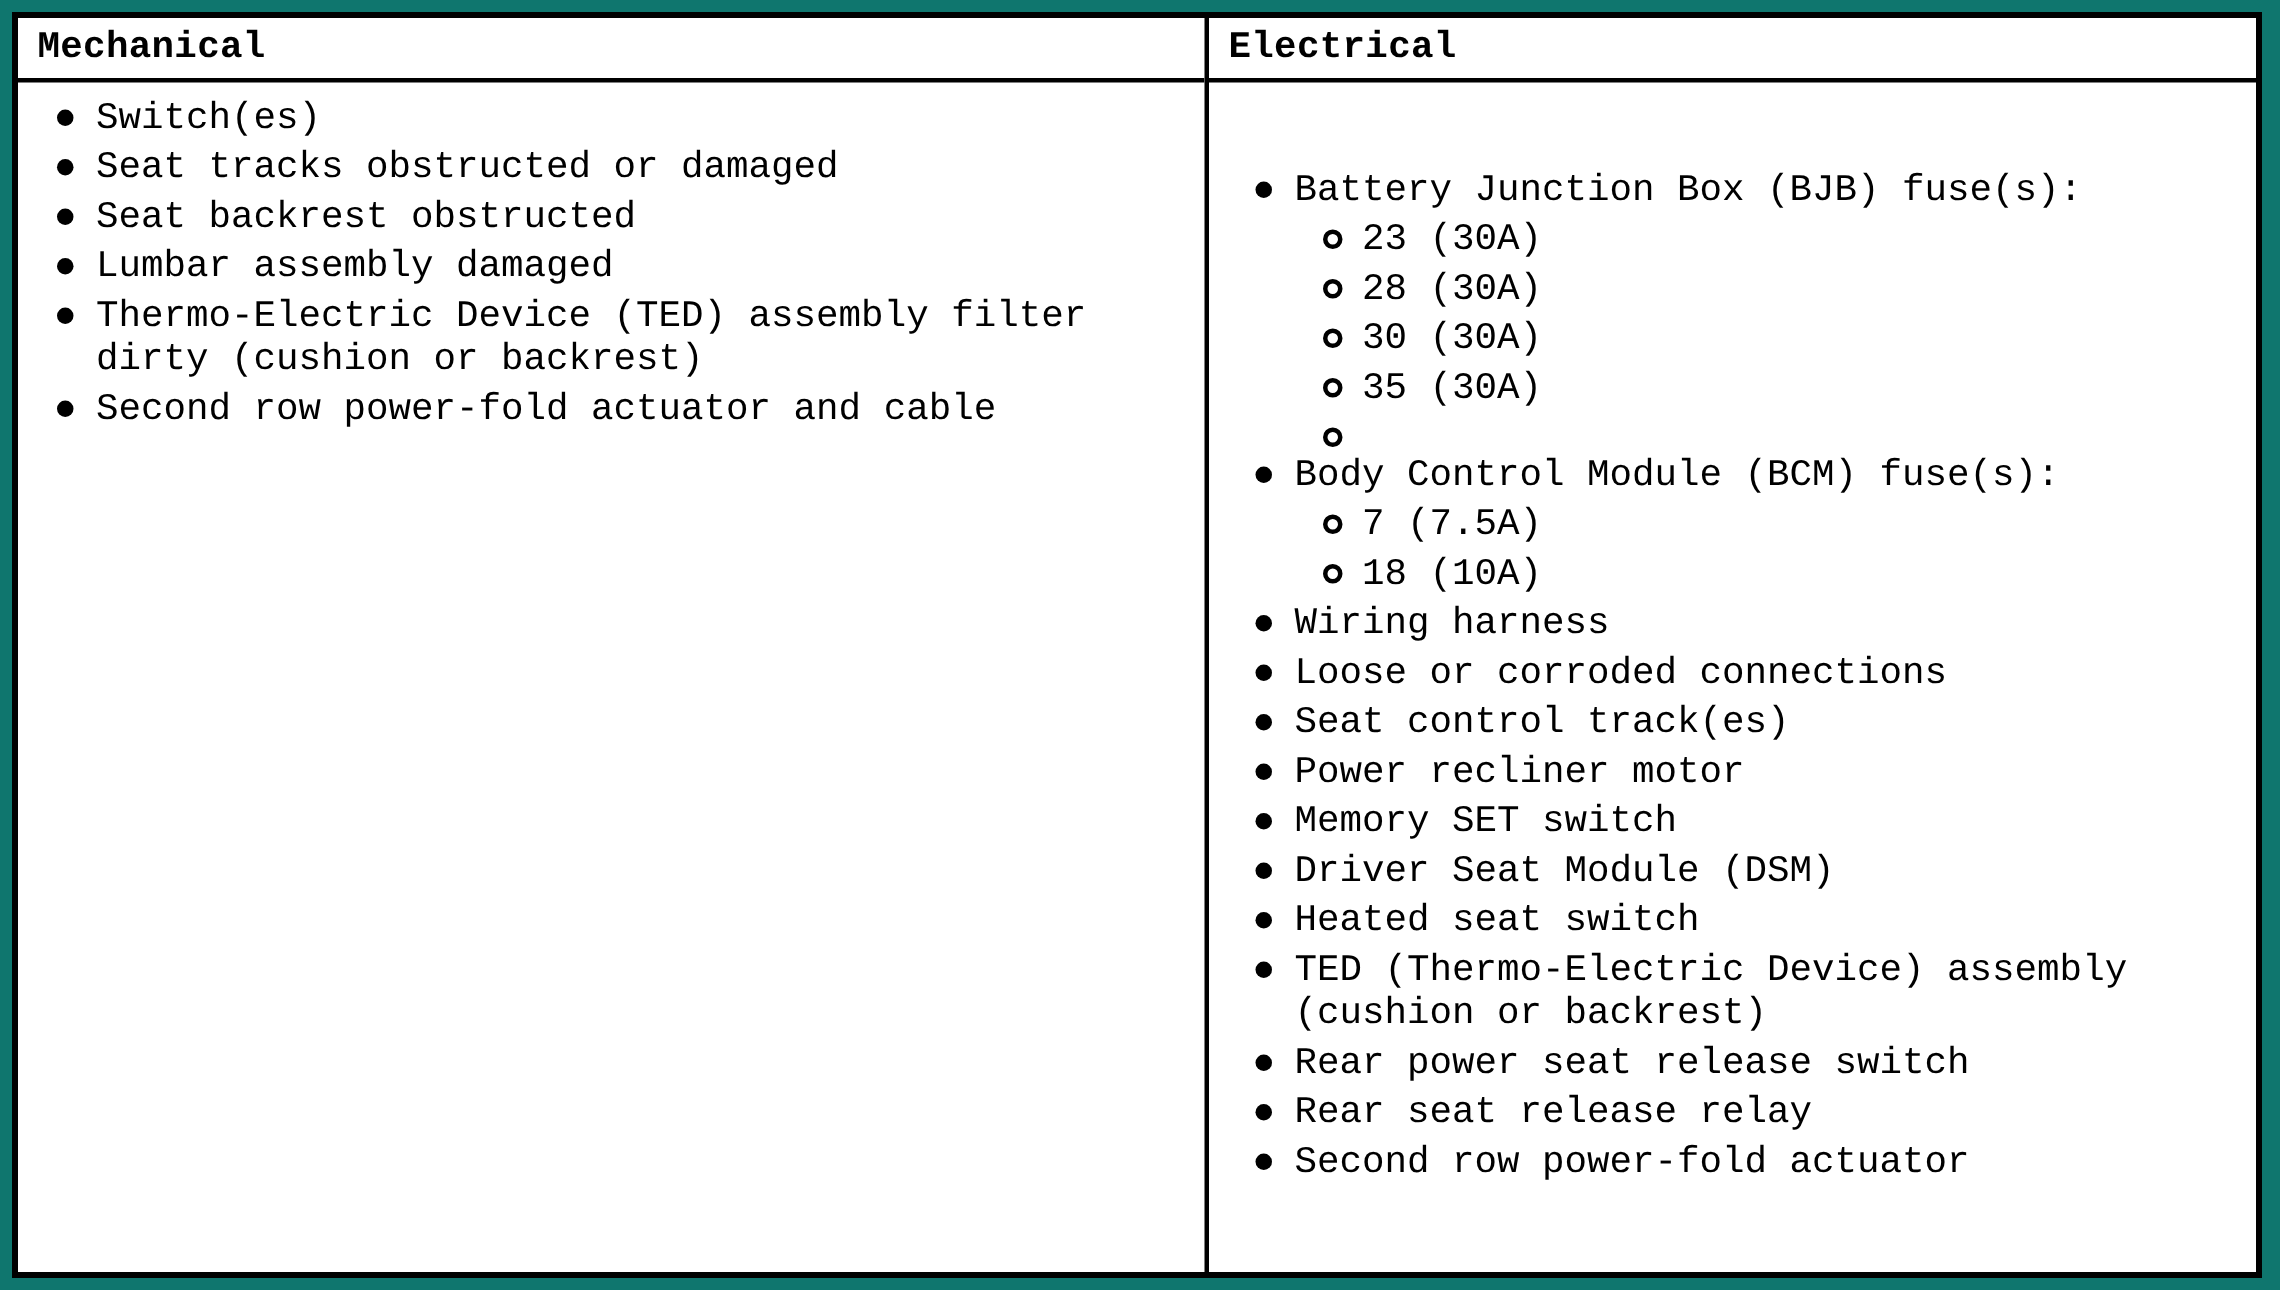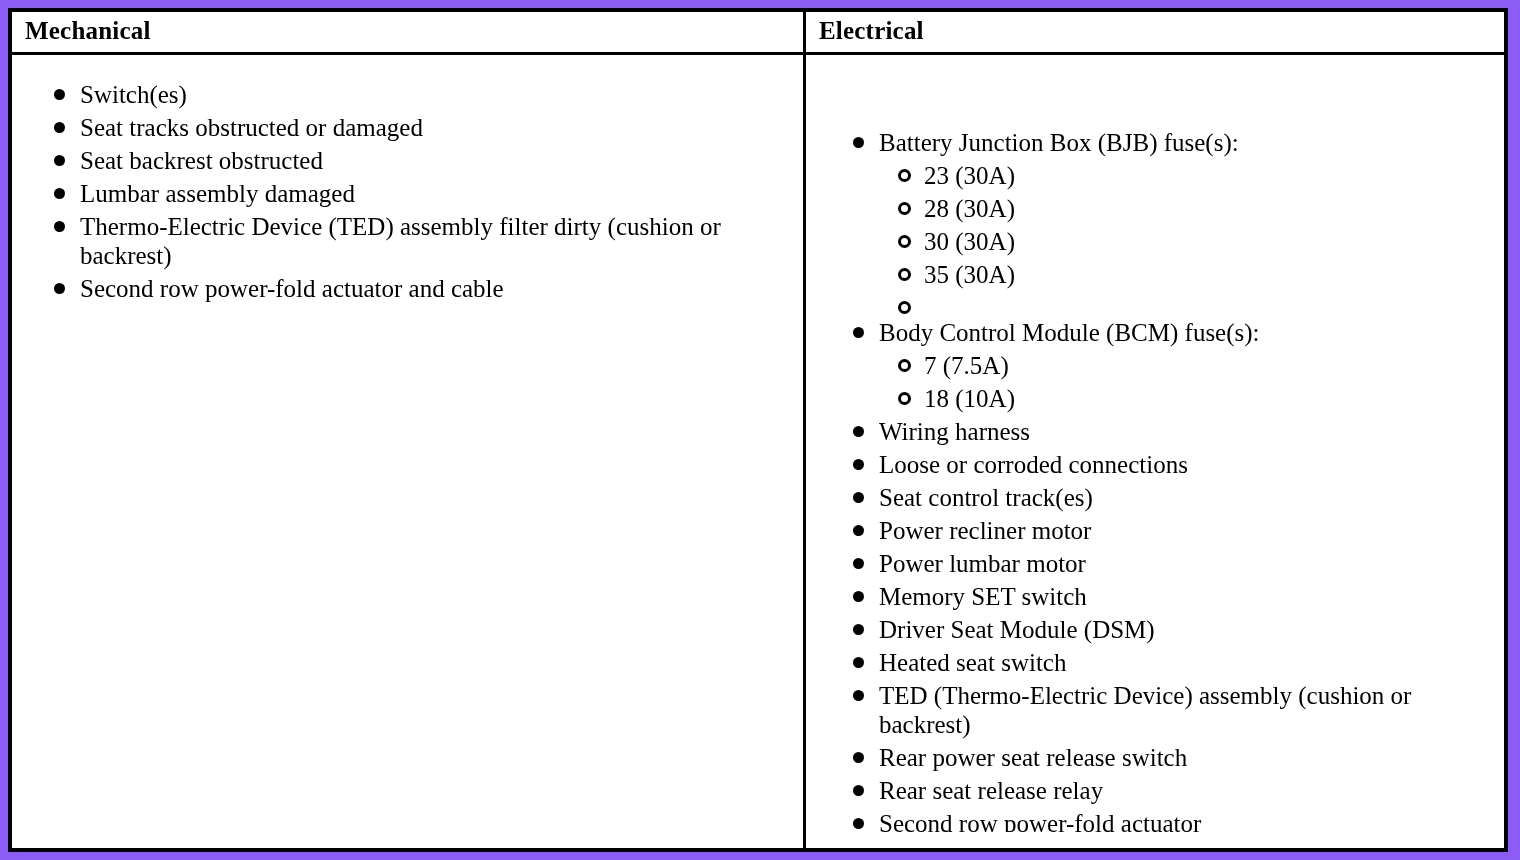--- a/index.html
+++ b/index.html
@@ -1,21 +1,21 @@
 <!DOCTYPE html>
 <html><head>
 <meta charset="utf-8">
 <style>
   html, body { margin: 0; padding: 0; background: #ffffff; }
   .page {
     width: 1520px;
     height: 860px;
-    background: #8b5cf6;
+    background: #0f766e;
     color: #000000;
-    font-family: Liberation Serif, serif;
+    font-family: Liberation Mono, monospace;
     position: relative;
     box-sizing: border-box;
     padding: 8px 12px 8px 8px;
     overflow: hidden;
   }
   .table {
     width: 1500px;
     height: 844px;
     border: 4px solid #000000;
     box-sizing: border-box;
@@ -37,21 +37,21 @@
     border-bottom: 3px solid #000000;
     font-weight: bold;
     font-size: 25px;
     display: flex;
     align-items: center;
     padding: 0 0 2px 13px;
     letter-spacing: 0.2px;
   }
   .cell {
     list-style: none;
-    margin: 16px;
+    margin: 0;
     padding: 9px 8px 0 0;
     flex: 1;
     overflow: hidden;
   }
   .item {
     display: flex;
     align-items: flex-start;
     font-size: 25px;
     line-height: 29px;
     margin-bottom: 4px;
@@ -161,24 +161,20 @@
         <li class="item lvl1">
             <span class="b1"></span>
             <span class="txt">Seat control track(es)</span>
           </li>
         <li class="item lvl1">
             <span class="b1"></span>
             <span class="txt">Power recliner motor</span>
           </li>
         <li class="item lvl1">
             <span class="b1"></span>
-            <span class="txt">Power lumbar motor</span>
-          </li>
-        <li class="item lvl1">
-            <span class="b1"></span>
             <span class="txt">Memory SET switch</span>
           </li>
         <li class="item lvl1">
             <span class="b1"></span>
             <span class="txt">Driver Seat Module (DSM)</span>
           </li>
         <li class="item lvl1">
             <span class="b1"></span>
             <span class="txt">Heated seat switch</span>
           </li>

